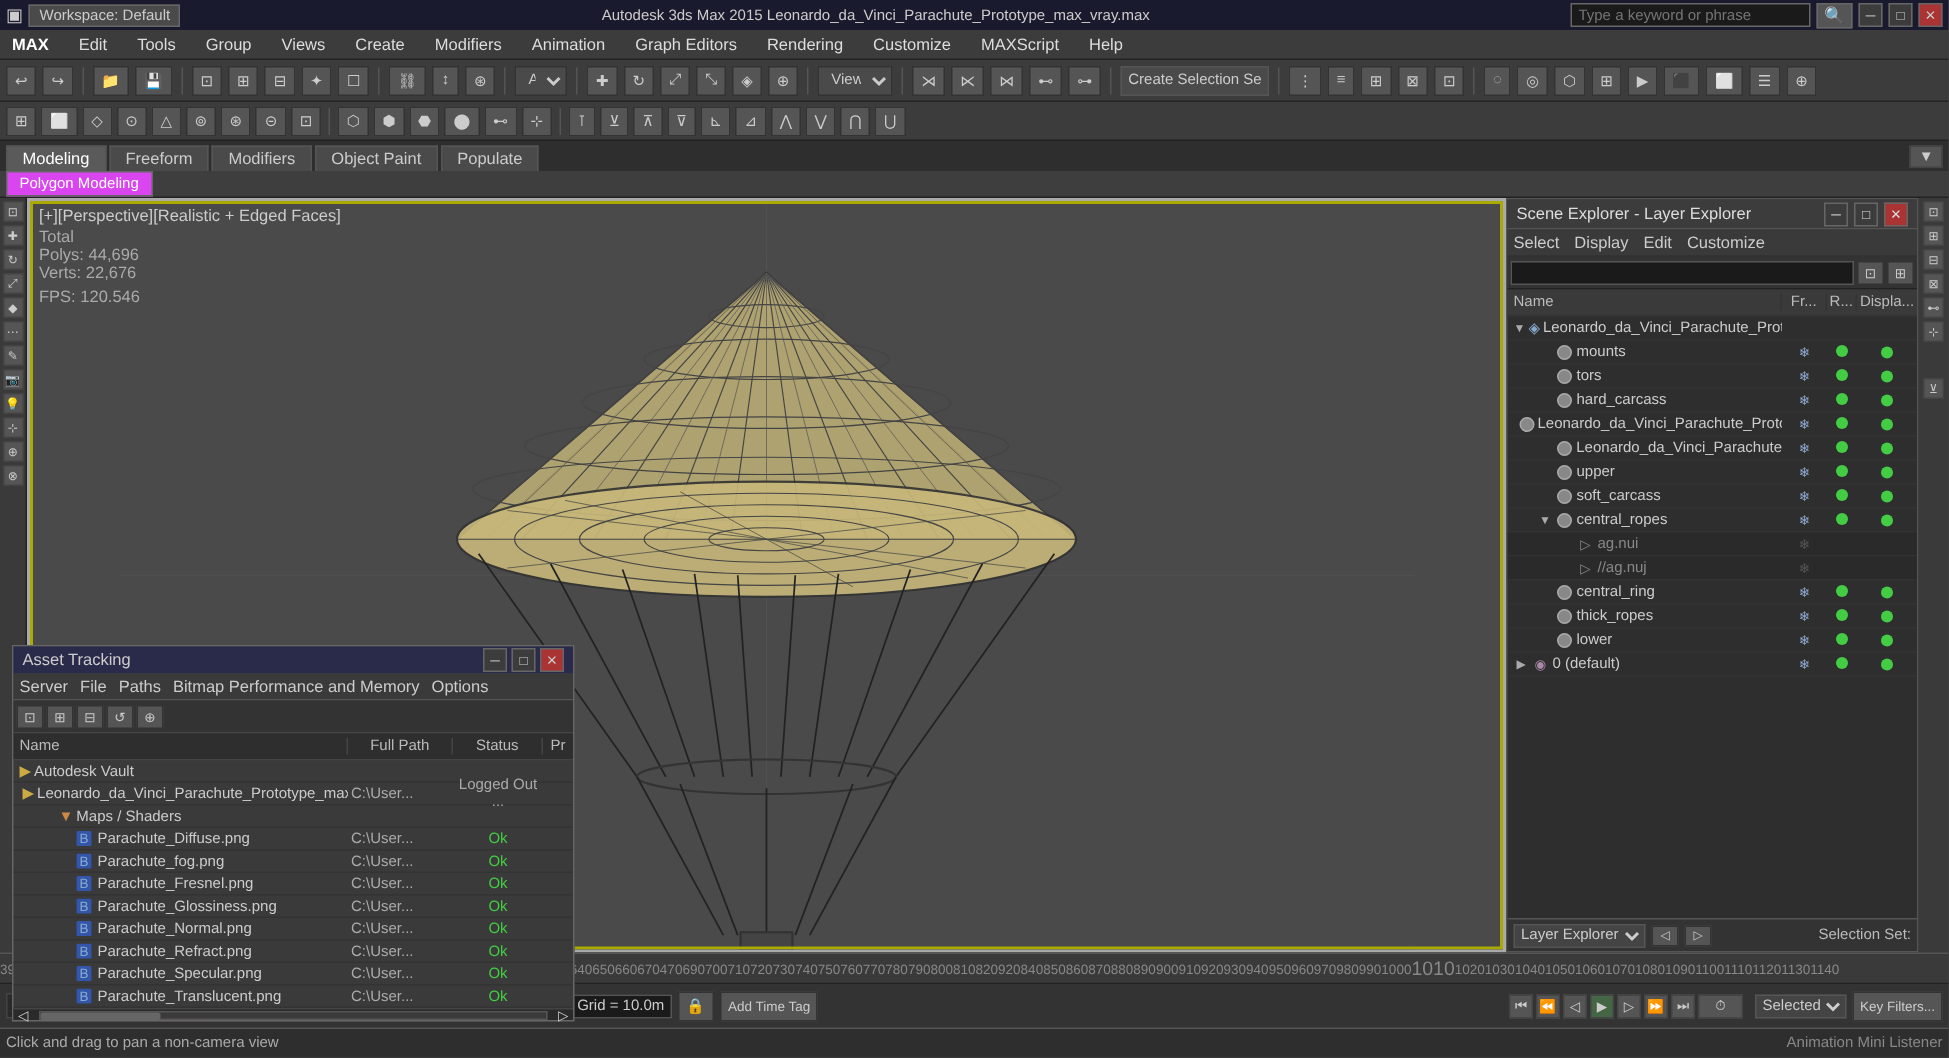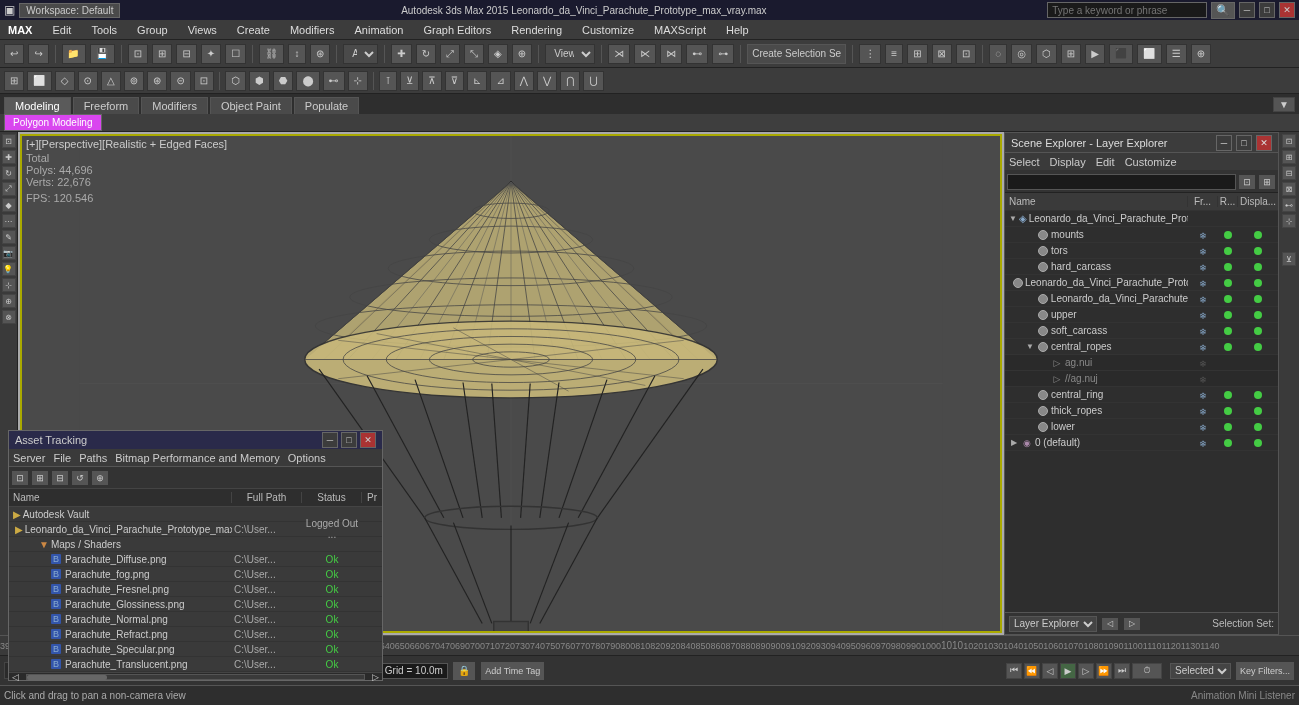--- a/index.html
+++ b/index.html
@@ -1235,21 +1235,21 @@
     <span style="font-size:9px;color:#888;">910</span>
     <span style="font-size:9px;color:#888;">920</span>
     <span style="font-size:9px;color:#888;">930</span>
     <span style="font-size:9px;color:#888;">940</span>
     <span style="font-size:9px;color:#888;">950</span>
     <span style="font-size:9px;color:#888;">960</span>
     <span style="font-size:9px;color:#888;">970</span>
     <span style="font-size:9px;color:#888;">980</span>
     <span style="font-size:9px;color:#888;">990</span>
     <span style="font-size:9px;color:#888;">1000</span>
-    <span style="font-size:10px;color:#888;">1010</span>
+    <span style="font-size:13px;color:#888;">1010</span>
     <span style="font-size:9px;color:#888;">1020</span>
     <span style="font-size:9px;color:#888;">1030</span>
     <span style="font-size:9px;color:#888;">1040</span>
     <span style="font-size:9px;color:#888;">1050</span>
     <span style="font-size:9px;color:#888;">1060</span>
     <span style="font-size:9px;color:#888;">1070</span>
     <span style="font-size:9px;color:#888;">1080</span>
     <span style="font-size:9px;color:#888;">1090</span>
     <span style="font-size:9px;color:#888;">1100</span>
     <span style="font-size:9px;color:#888;">1110</span>

